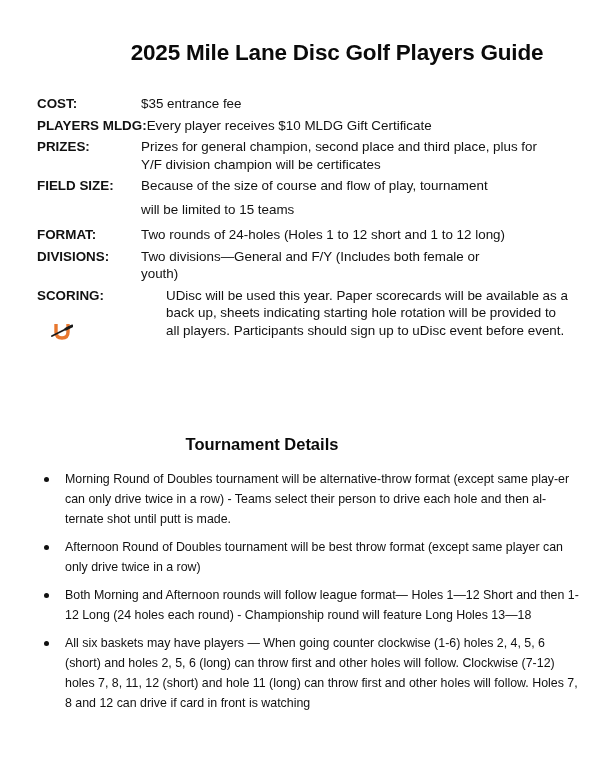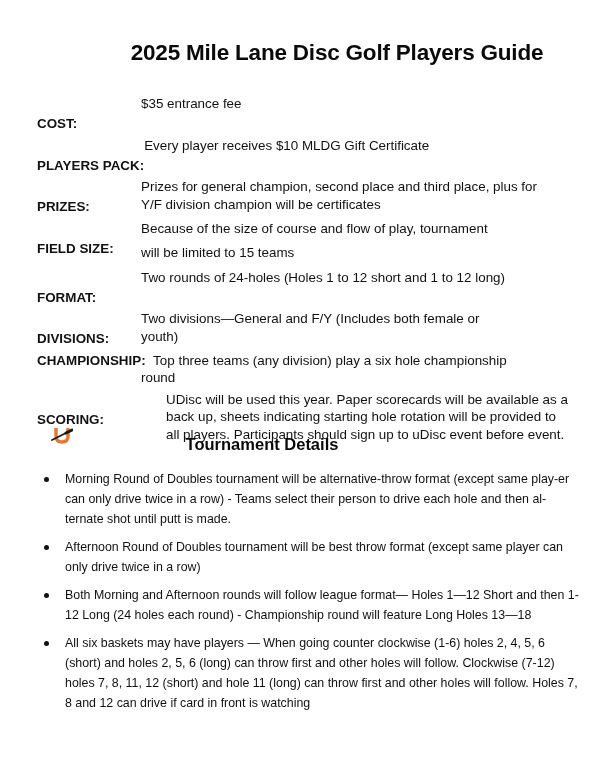--- a/index.html
+++ b/index.html
@@ -36,21 +36,20 @@
     .info-row {
       display: flex;
       font-size: 13.4px;
       line-height: 17.5px;
       margin-bottom: 4px;
     }
     .info-label {
       flex: 0 0 104px;
       font-weight: bold;
       white-space: nowrap;
-      margin-top: 20px;
     }
     .info-value {
       flex: 1;
       padding-right: 10px;
     }
     .row-field .info-value { line-height: 24px; margin-top: -3px; }
     .row-champ .info-label { flex: 0 0 auto; margin-right: 4px; }
     .row-champ .cont { display: block; margin-left: 100px; }
     .scoring-wrap {
       position: relative;
@@ -103,43 +102,38 @@
 <body>
 
 <div class="page-title">2025 Mile Lane Disc Golf Players Guide</div>
 
 <div class="info-table">
   <div class="info-row">
     <span class="info-label">COST:</span>
     <span class="info-value">$35 entrance fee</span>
   </div>
   <div class="info-row">
-    <span class="info-label">PLAYERS PACK:</span>
+    <span class="info-label">PLAYERS MLDG:</span>
     <span class="info-value">Every player receives $10 MLDG Gift Certificate</span>
   </div>
   <div class="info-row">
     <span class="info-label">PRIZES:</span>
     <span class="info-value" style="padding-right:40px;">Prizes for general champion, second place and third place, plus for Y/F division champion will be certificates</span>
   </div>
   <div class="info-row row-field">
     <span class="info-label">FIELD SIZE:</span>
     <span class="info-value" style="padding-right:75px;">Because of the size of course and flow of play, tournament will be limited to 15 teams</span>
   </div>
   <div class="info-row">
     <span class="info-label">FORMAT:</span>
     <span class="info-value">Two rounds of 24-holes (Holes 1 to 12 short and 1 to 12 long)</span>
   </div>
   <div class="info-row">
     <span class="info-label">DIVISIONS:</span>
     <span class="info-value" style="padding-right:80px;">Two divisions—General and F/Y (Includes both female or youth)</span>
-  </div>
-  <div class="info-row row-champ" style="display:block;">
-    <span class="info-label" style="display:inline;">CHAMPIONSHIP:</span>
-    <span>Top three teams (any division) play a six hole championship</span>
-    <span class="cont" style="margin-left:104px;">round</span>
   </div>
   <div class="info-row scoring-wrap">
     <span class="info-label">SCORING:</span>
     <span class="info-value" style="padding-right:8px;margin-left:25px;">UDisc will be used this year. Paper scorecards will be available as a back up, sheets indicating starting hole rotation will be provided to all players.  Participants should sign up to uDisc event before event.</span>
     <span class="udisc-logo">
       <svg width="22" height="20" viewBox="0 0 22 20">
         <path d="M5 3 L5 11 Q5 17 11 17 Q17 17 17 11 L17 3" fill="none" stroke="#E8772E" stroke-width="3.4"></path>
         <line x1="1" y1="15" x2="21" y2="5" stroke="#1a1a1a" stroke-width="1.8" stroke-linecap="round"></line>
         <line x1="15" y1="8" x2="21" y2="5" stroke="#1a1a1a" stroke-width="3" stroke-linecap="round"></line>
       </svg>

